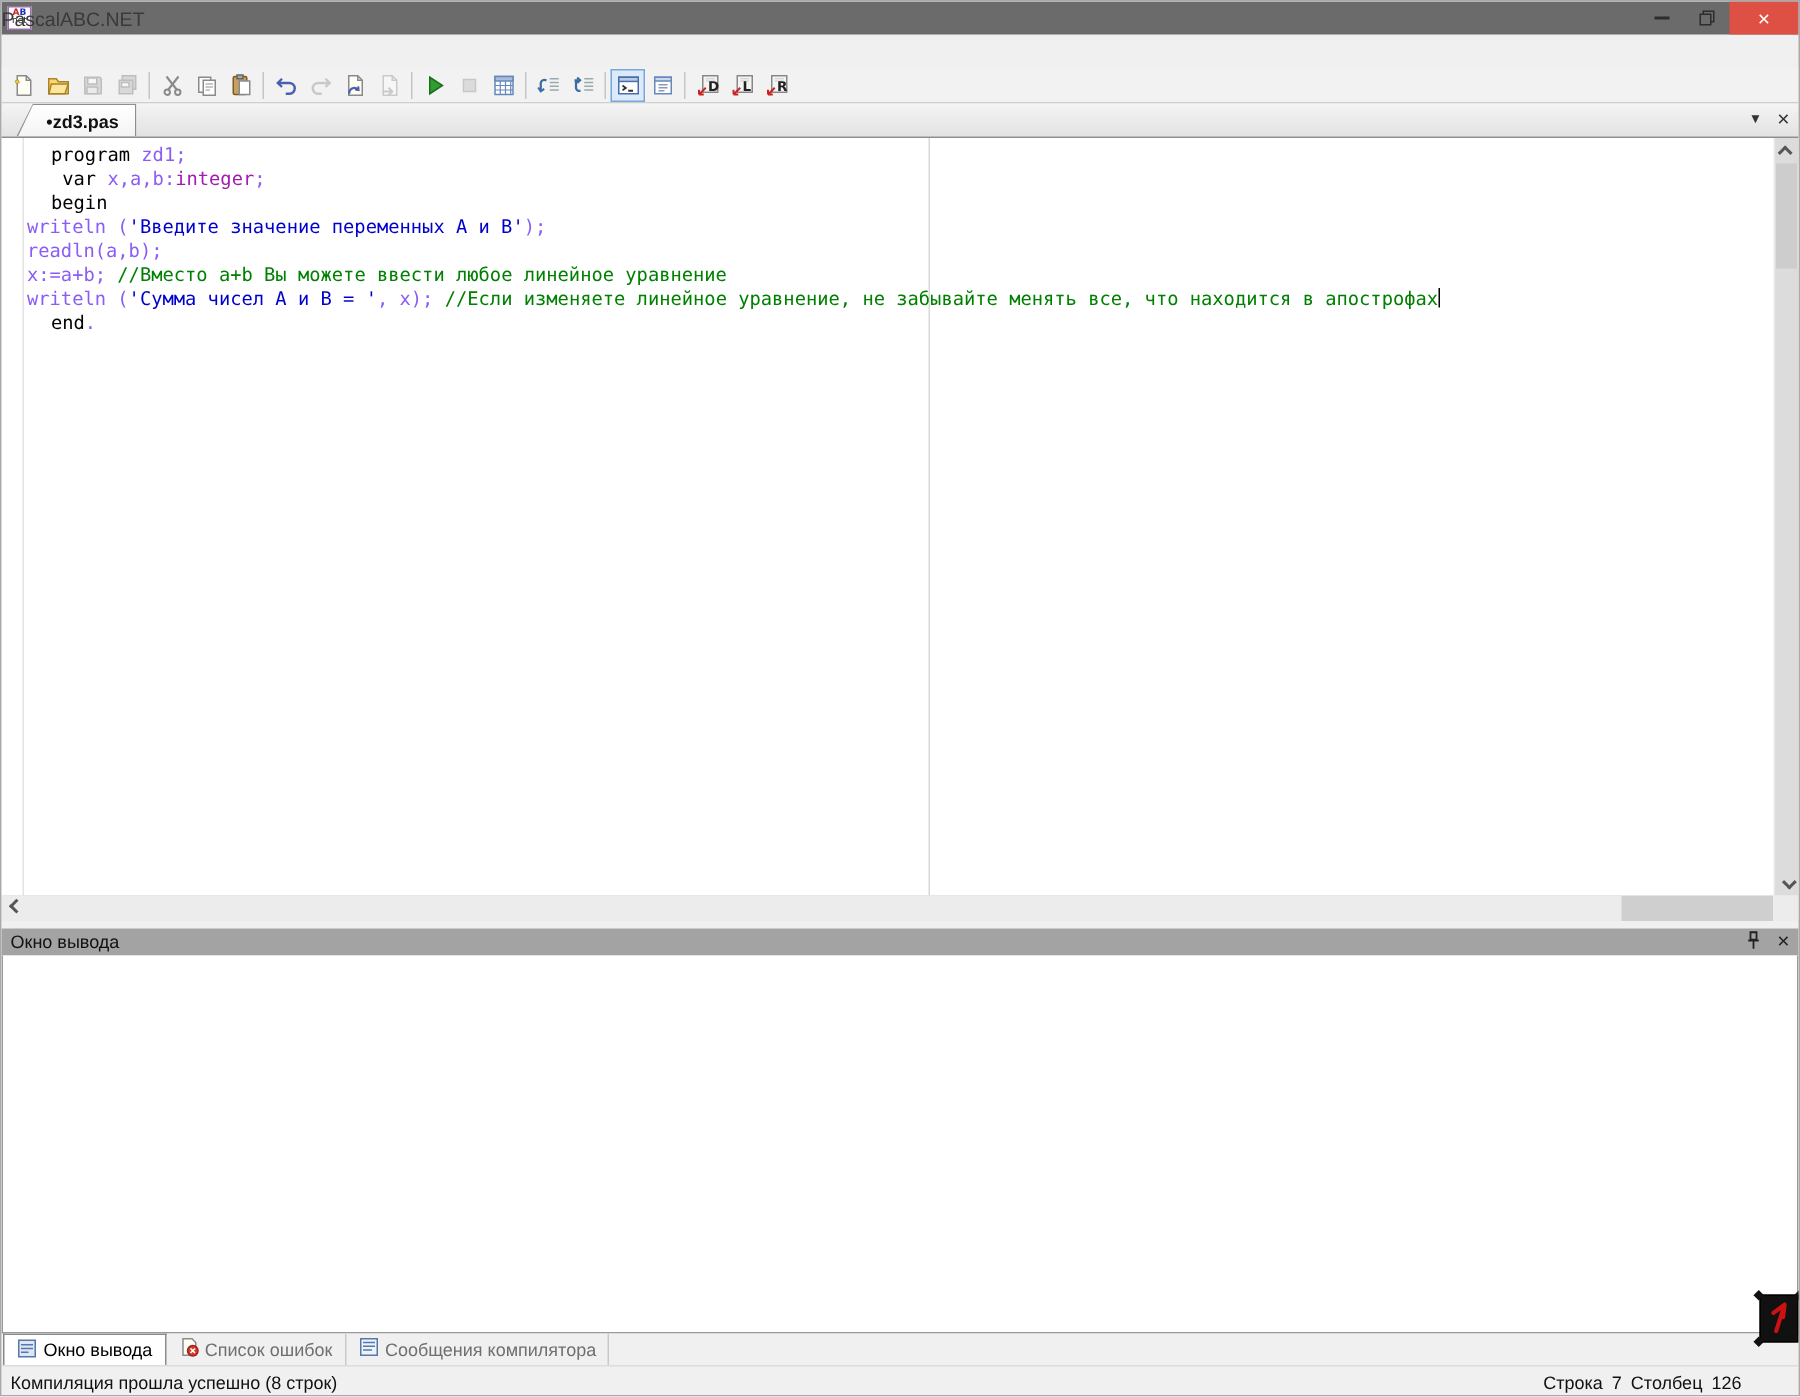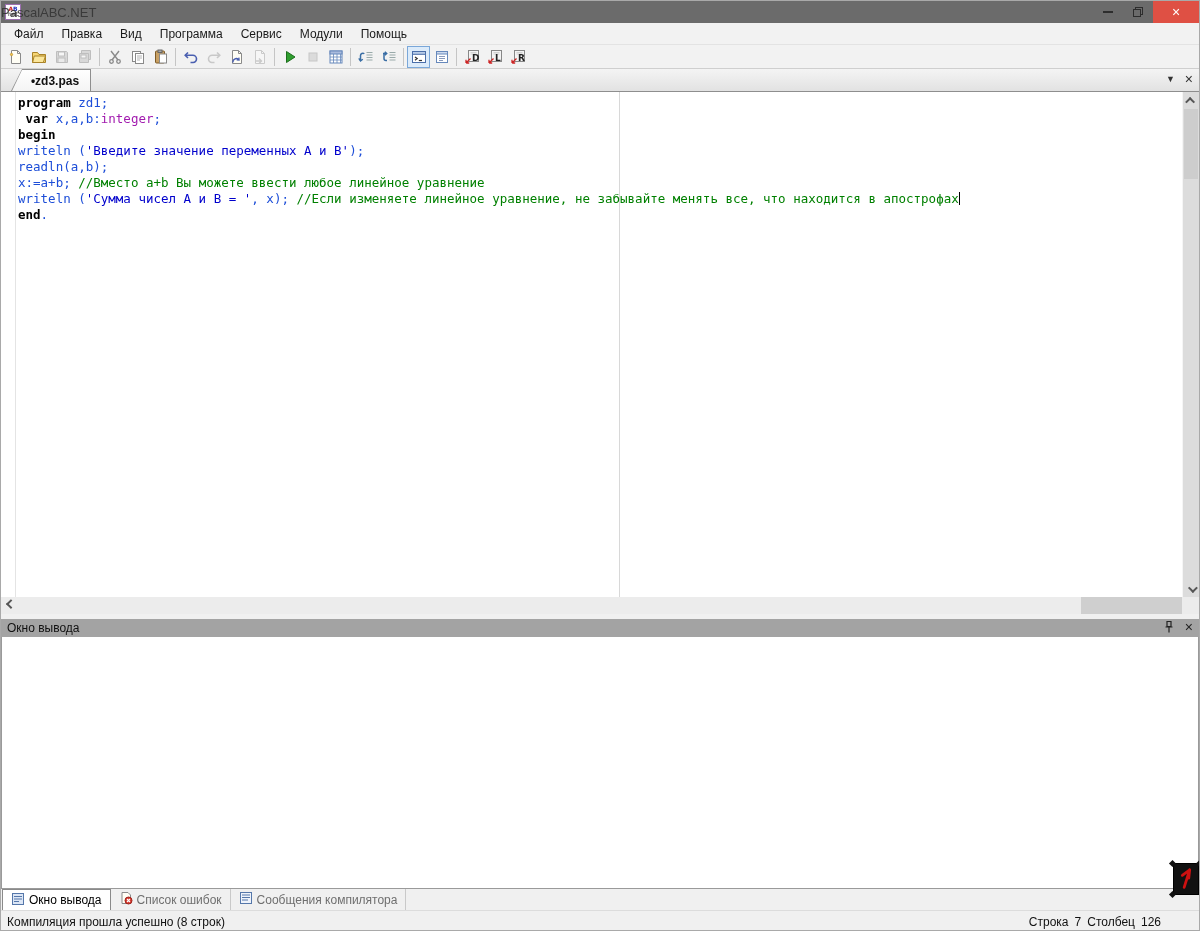--- a/index.html
+++ b/index.html
@@ -36,22 +36,22 @@
   .tabbar-controls { position:absolute; right:6px; top:4px; display:flex; gap:10px; align-items:center; }
   .tabbar-controls .dd { font-size:9px; color:#333; }
   .tabbar-controls .x { font-size:14px; color:#333; line-height:12px; }
 
   
   .editor { position:absolute; top:91px; left:0; right:0; height:505px; background:#fff; }
   .gutter-line { position:absolute; left:14px; top:0; bottom:0; width:1px; background:#e4e4e4; }
   .margin-line { position:absolute; left:618px; top:0; bottom:0; width:1px; background:#d8d8d8; }
   .code { position:absolute; left:17px; top:3px; font-family:"DejaVu Sans Mono", monospace; font-size:12.5px; line-height:16px; color:#000; }
   .code-line { white-space:pre; height:16px; }
-  .tk-kw { font-weight:bold; color:#000; }
-  .tk-pl { color:#1d4ed8; }
+  .tk-kw { font-weight:normal; color:#000;margin-left:16px; }
+  .tk-pl { color:#8b5cf6; }
   .tk-st { color:#0000cc; }
   .tk-ty { color:#a21caf; }
   .tk-cm { color:#008000; }
   .caret { display:inline-block; width:1.5px; height:13px; background:#000; vertical-align:-2px; }
 
   
   .chev { display:block; width:7px; height:7px; border-left:2px solid #565656; border-top:2px solid #565656; }
   .chev-up { transform:rotate(45deg) translateY(2px); }
   .chev-down { transform:rotate(225deg) translateY(2px); }
   .chev-left { transform:rotate(-45deg) translateX(2px); }
@@ -108,29 +108,20 @@
             <rect x="3.5" y="1.5" width="7" height="7" fill="none" stroke="#2d2d2d"></rect>
             <rect x="1.5" y="3.5" width="7" height="7" fill="#6b6b6b" stroke="#2d2d2d"></rect>
           </svg>
       </div>
       <div class="wc wc-close">
           <span>×</span>
         </div>
     </div>
   </div>
 
-  <div class="menubar" id="menubar">
-      <div class="menu-item">Файл</div>
-      <div class="menu-item">Правка</div>
-      <div class="menu-item">Вид</div>
-      <div class="menu-item">Программа</div>
-      <div class="menu-item">Сервис</div>
-      <div class="menu-item">Модули</div>
-      <div class="menu-item">Помощь</div>
-    </div>
 
   <div class="toolbar" id="toolbar">
       <button class="tb-btn">
         <span>
           <svg viewBox="0 0 16 16">
             <path d="M3.5 1.5h6l3 3v10h-9z" fill="#fffef5" stroke="#8a8a8a"></path>
             <path d="M9.5 1.5v3h3" fill="none" stroke="#8a8a8a"></path>
             <path d="M2 5l2-1 1 2-2 1z" fill="#f5c748" stroke="#b98a2a" stroke-width="0.5"></path>
           </svg>
         </span>

